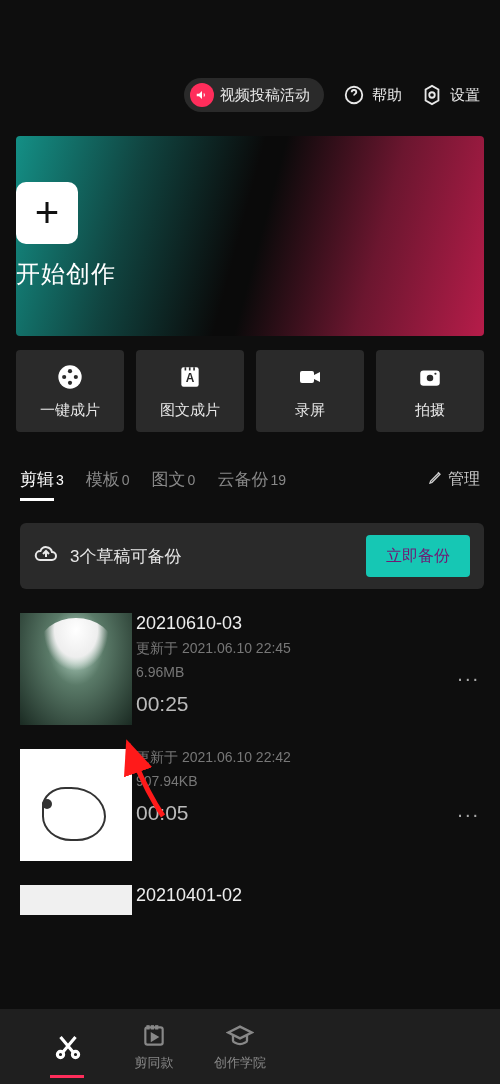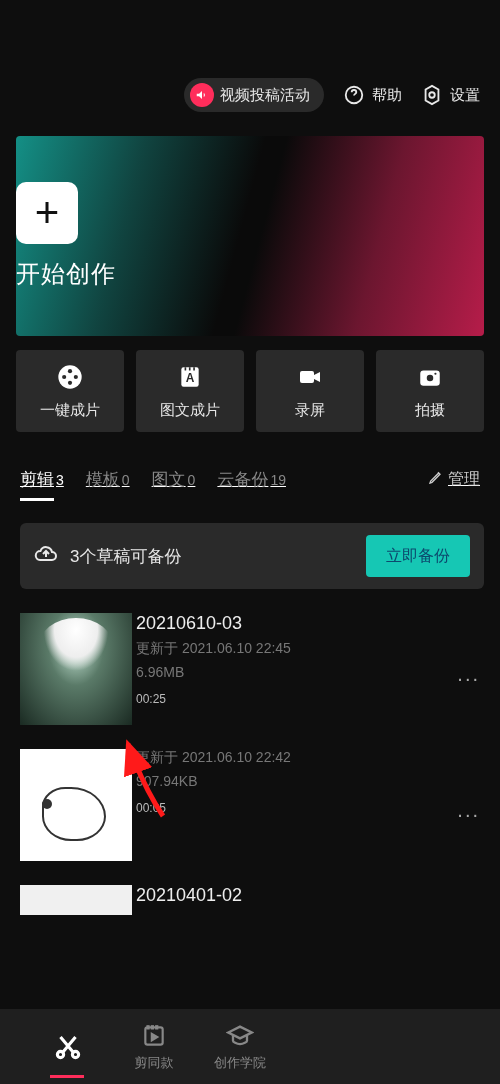--- a/index.html
+++ b/index.html
@@ -83,21 +83,20 @@
       gap: 10px;
     }
     .action-icon-wrap { height: 28px; display: flex; align-items: center; justify-content: center; }
     .action-label { font-size: 15px; color: #e8e8e8; }
     .tabs {
       display: flex;
       align-items: baseline;
       gap: 22px;
       padding: 36px 20px 0 20px;
       position: relative;
-      text-decoration: underline;
     }
     .tab { font-size: 17px; color: #888; display: flex; align-items: baseline; gap: 2px; }
     .tab.active { color: #fff; font-weight: 500; }
     .tab-count { font-size: 14px; }
     .tab-active-line { position: absolute; left: 20px; bottom: -10px; width: 34px; height: 3px; background: #fff; }
     .manage {
       margin-left: auto;
       display: flex; align-items: center; gap: 4px;
       color: #ccc; font-size: 16px;
     }
@@ -107,21 +106,21 @@
       border-radius: 6px;
       height: 66px;
       display: flex;
       align-items: center;
       padding: 0 14px;
       gap: 12px;
     }
     .backup-text { font-size: 17px; color: #e8e8e8; flex: 1; }
     .backup-btn {
       background: #16c7b4;
-      color: #0c4a6e;
+      color: #701a75;
       font-size: 16px;
       border-radius: 4px;
       height: 42px;
       padding: 0 20px;
       display: flex; align-items: center; justify-content: center;
     }
     .list { padding: 24px 20px 0 20px; }
     .draft-item {
       display: flex;
       gap: 4px;
@@ -164,21 +163,21 @@
       position: absolute;
       bottom: 52px; left: 22px;
       width: 10px; height: 10px;
       background: #333;
       border-radius: 50%;
     }
     .thumb.cut { height: 30px; background: #f0f0f0; }
     .draft-meta { flex: 1; display: flex; flex-direction: column; gap: 6px; }
     .draft-title { font-size: 18px; color: #eee; }
     .draft-sub { font-size: 14px; color: #777; }
-    .draft-dur { font-size: 12px; color: #bbb; margin-top: 6px; }
+    .draft-dur { font-size: 21px; color: #bbb; margin-top: 6px; }
     .draft-more {
       position: absolute;
       right: 0; top: 50px;
       color: #aaa;
       font-size: 20px;
       letter-spacing: 2px;
     }
     .arrow {
       position: absolute;
       left: 108px;

